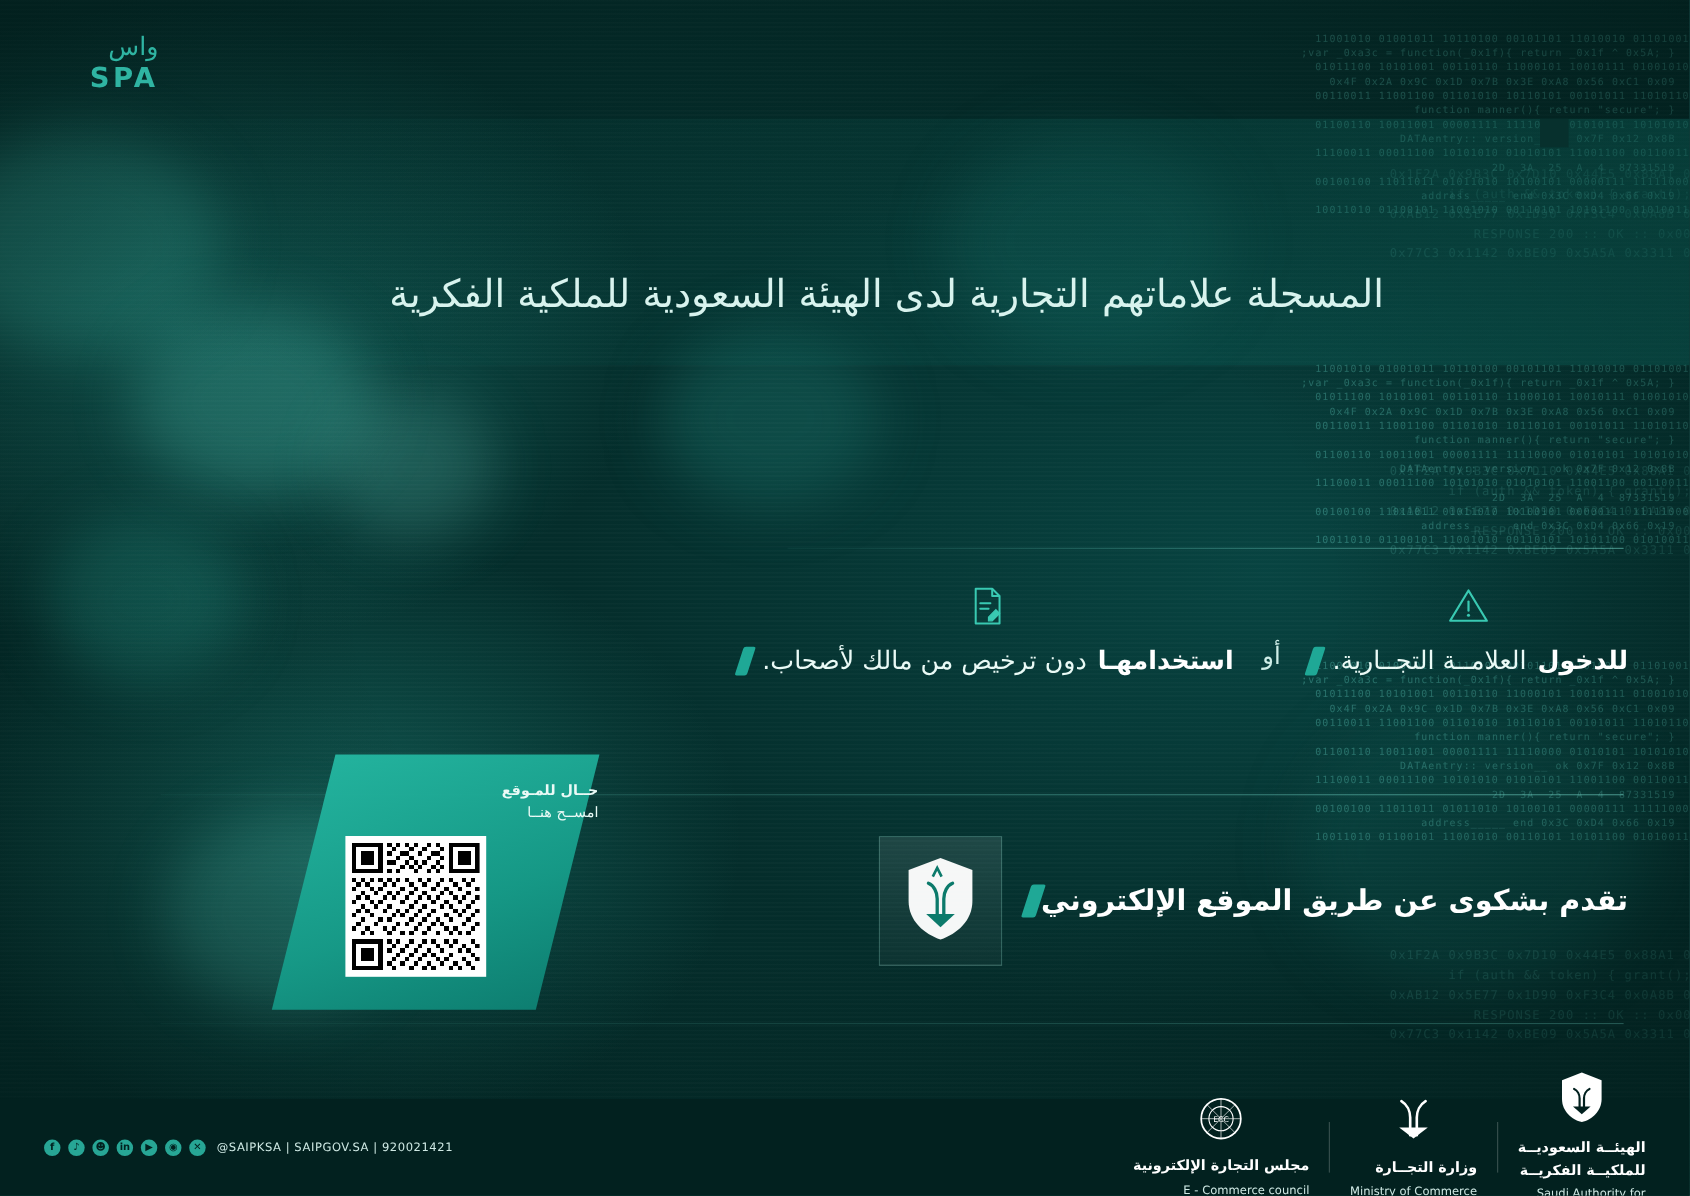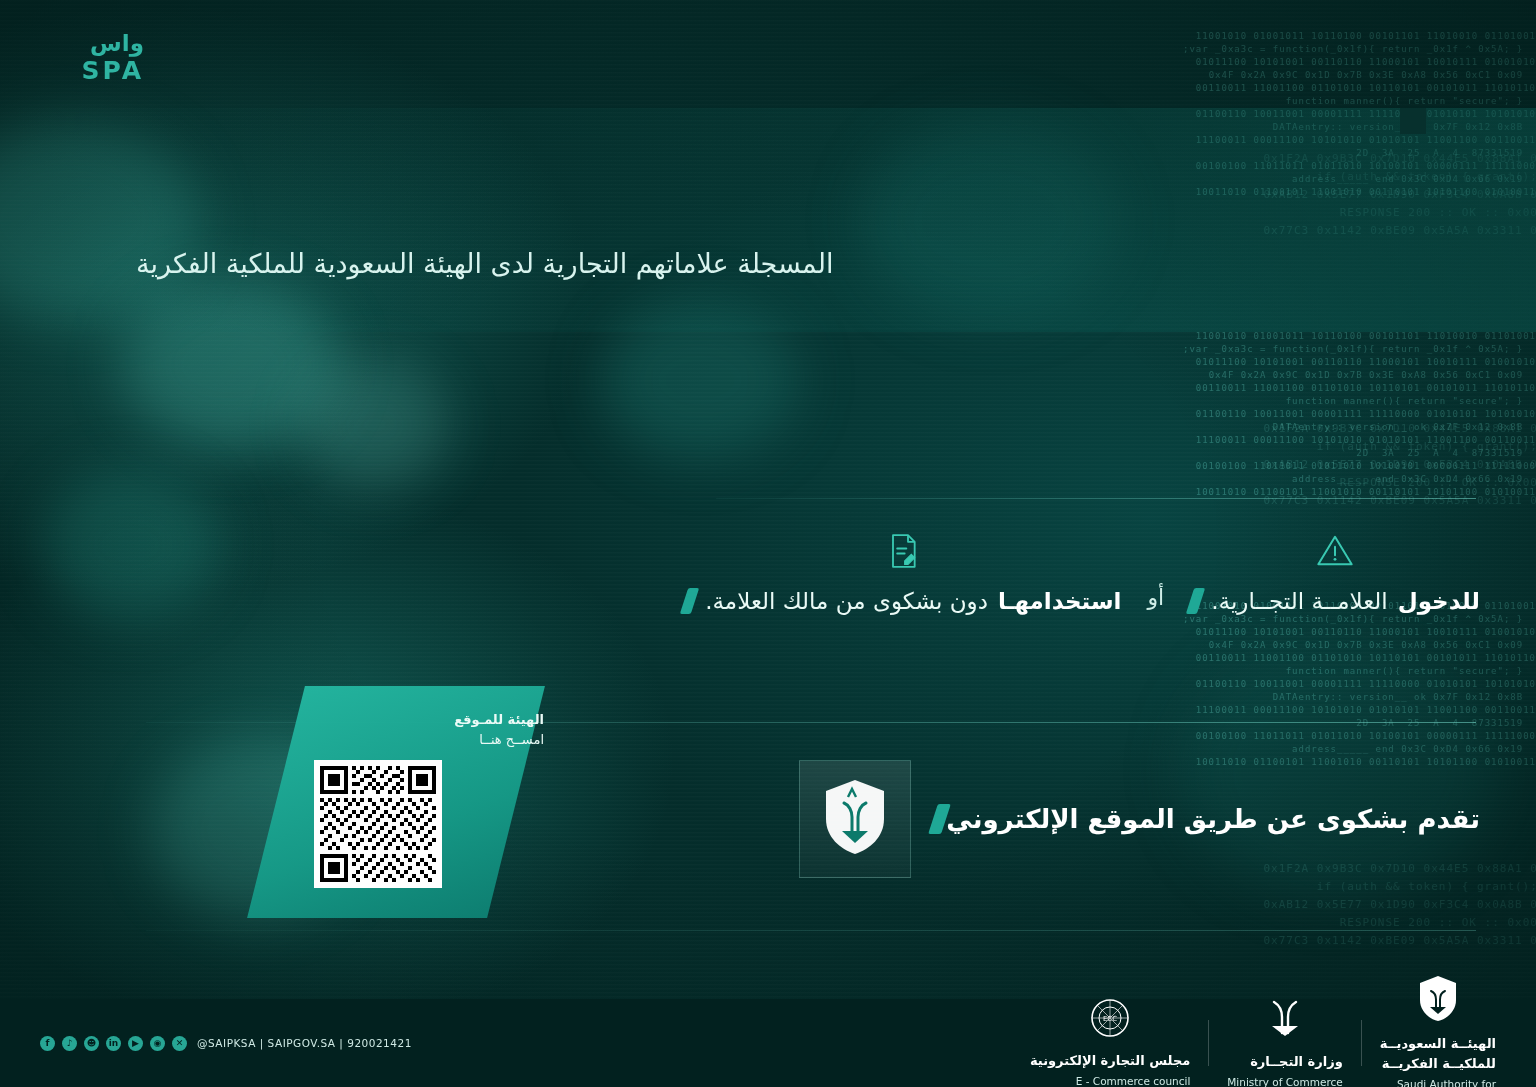--- a/index.html
+++ b/index.html
@@ -46,44 +46,44 @@
     background: radial-gradient(ellipse 1100px 800px at 50% 50%, rgba(0,0,0,0) 40%, rgba(0,20,18,0.55) 100%);
   }
 
   
   .spa-logo {
     position: absolute; top: 28px; right: 1392px; 
     left: 42px; top: 30px;
     width: 96px; height: 58px;
     color: #35b9a6;
   }
-  .spa-logo .row1 { font-family: "DejaVu Sans", sans-serif; font-weight: 700; font-size: 23px; letter-spacing: 1px; color:#2fb4a2; }
+  .spa-logo .row1 { font-family: "DejaVu Sans", sans-serif; font-weight: 400; font-size: 23px; letter-spacing: 1px; color:#2fb4a2; }
   .spa-logo .row2 { font-weight: 700; font-size: 25px; letter-spacing: 3px; color:#2fb4a2; }
 
   
   .header-band {
     position: absolute; left: 0; right: 0; top: 108px; height: 224px;
     background: linear-gradient(to left, rgba(16,120,110,0.30) 0%, rgba(16,120,110,0.12) 45%, rgba(16,120,110,0.0) 100%);
   }
   .header-square {
     position:absolute; top:108px; left:1400px; width:26px; height:26px; background:#07302d;
   }
   .title {
     position: absolute; top: 150px; right: 60px; width: 1340px;
     text-align: right;
     color: #ffffff;
     font-size: 44px; font-weight: 700;
     letter-spacing: 0px;
     text-shadow: 0 2px 10px rgba(0,0,0,0.4);
   }
   .subtitle {
     position: absolute; top: 248px; right: 60px; width: 1340px;
-    text-align: left;
+    text-align: center;
     color: #d8f3ee;
-    font-size: 27px; font-weight: 400;
+    font-size: 35px; font-weight: 400;
   }
 
   
   .sec1-head {
     position: absolute; top: 430px; right: 60px;
     display: flex; align-items: center; gap: 16px; direction: rtl;
   }
   .slash {
     display: inline-block; width: 18px; height: 44px;
     background: #1fa896;
@@ -274,21 +274,21 @@
         <svg width="40" height="40" viewBox="0 0 48 48" fill="none" stroke="#39c9b2" stroke-width="2.2">
           <path d="M12 5 H30 L38 13 V43 H12 Z" stroke-linejoin="round"></path>
           <path d="M30 5 V13 H38" stroke-linejoin="round"></path>
           <line x1="17" y1="21" x2="28" y2="21" stroke-linecap="round"></line>
           <line x1="17" y1="27" x2="26" y2="27" stroke-linecap="round"></line>
           <path d="M26 36 L34 28 L38 32 L30 40 H26 Z" fill="#39c9b2" stroke="#39c9b2" stroke-width="1.4"></path>
         </svg>
       </span>
       <span class="label">
         <b>استخدامهـا</b>
-        <span>دون بشكوى من مالك العلامة.</span>
+        <span>دون ترخيص من مالك لأصحاب.</span>
         <span class="slash xs"></span>
       </span>
     </div>
   </div>
 
   <div class="hairline" style="right:60px; top:722px; width:1330px;"></div>
   <div class="hairline" style="right:60px; top:930px; width:1330px; background:linear-gradient(to left, rgba(120,220,205,0.28), rgba(120,220,205,0.03));"></div>
 
   <div class="complaint">
     <div class="complaint-text">
@@ -306,21 +306,21 @@
           <path d="M20 54 h26 l-13 12 z" fill="#0c7a6b"></path>
           <path d="M26 20 l4 -8 4 8" stroke="#0c7a6b" stroke-width="2.4" fill="none"></path>
         </svg>
       </span>
     </div>
   </div>
 
   <div class="qr-wrap">
     <div class="qr-ribbon"></div>
     <div class="qr-caption">
-      <div class="a">الهيئة للمـوقع</div>
+      <div class="a">حــال للمـوقع</div>
       <div class="b">امســح هنــا</div>
     </div>
     <div class="qr-code">
       <svg width="116" height="116" viewBox="0 0 29 29" shape-rendering="crispEdges">
         <rect width="29" height="29" fill="#fff"></rect>
         <g fill="#000">
           <rect x="0" y="0" width="7" height="7"></rect>
             <rect x="1" y="1" width="5" height="5" fill="#fff"></rect>
             <rect x="2" y="2" width="3" height="3"></rect>
           <rect x="22" y="0" width="7" height="7"></rect>

